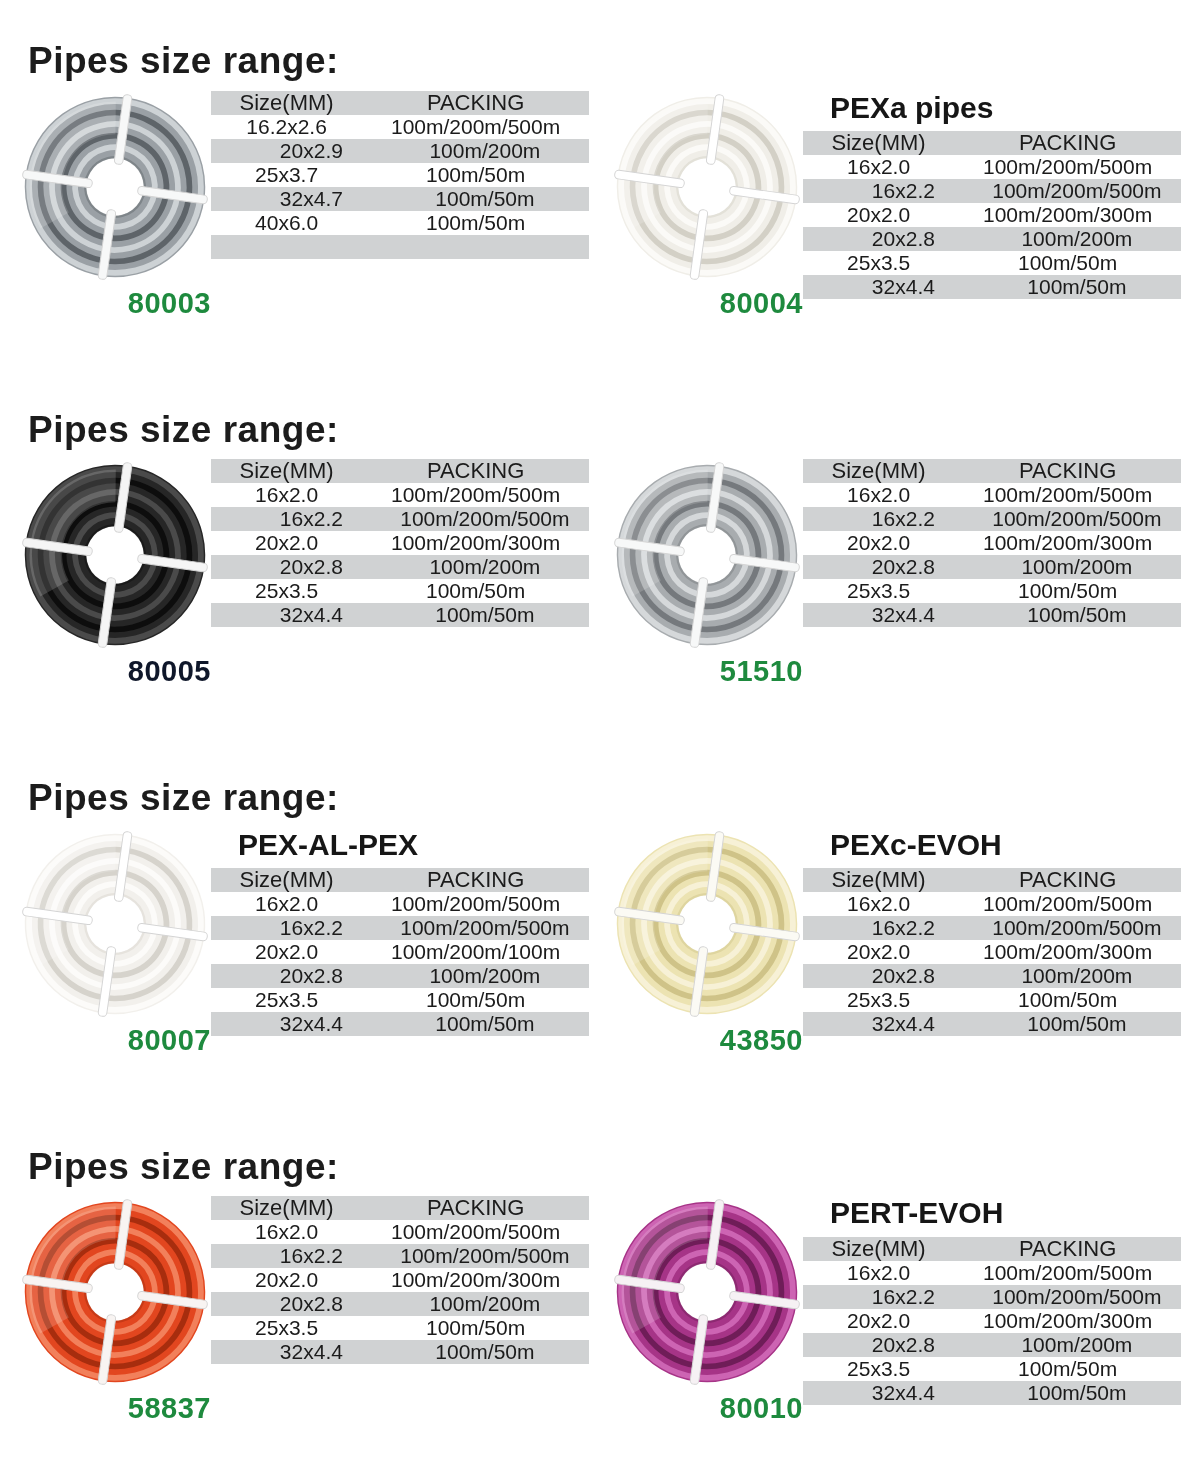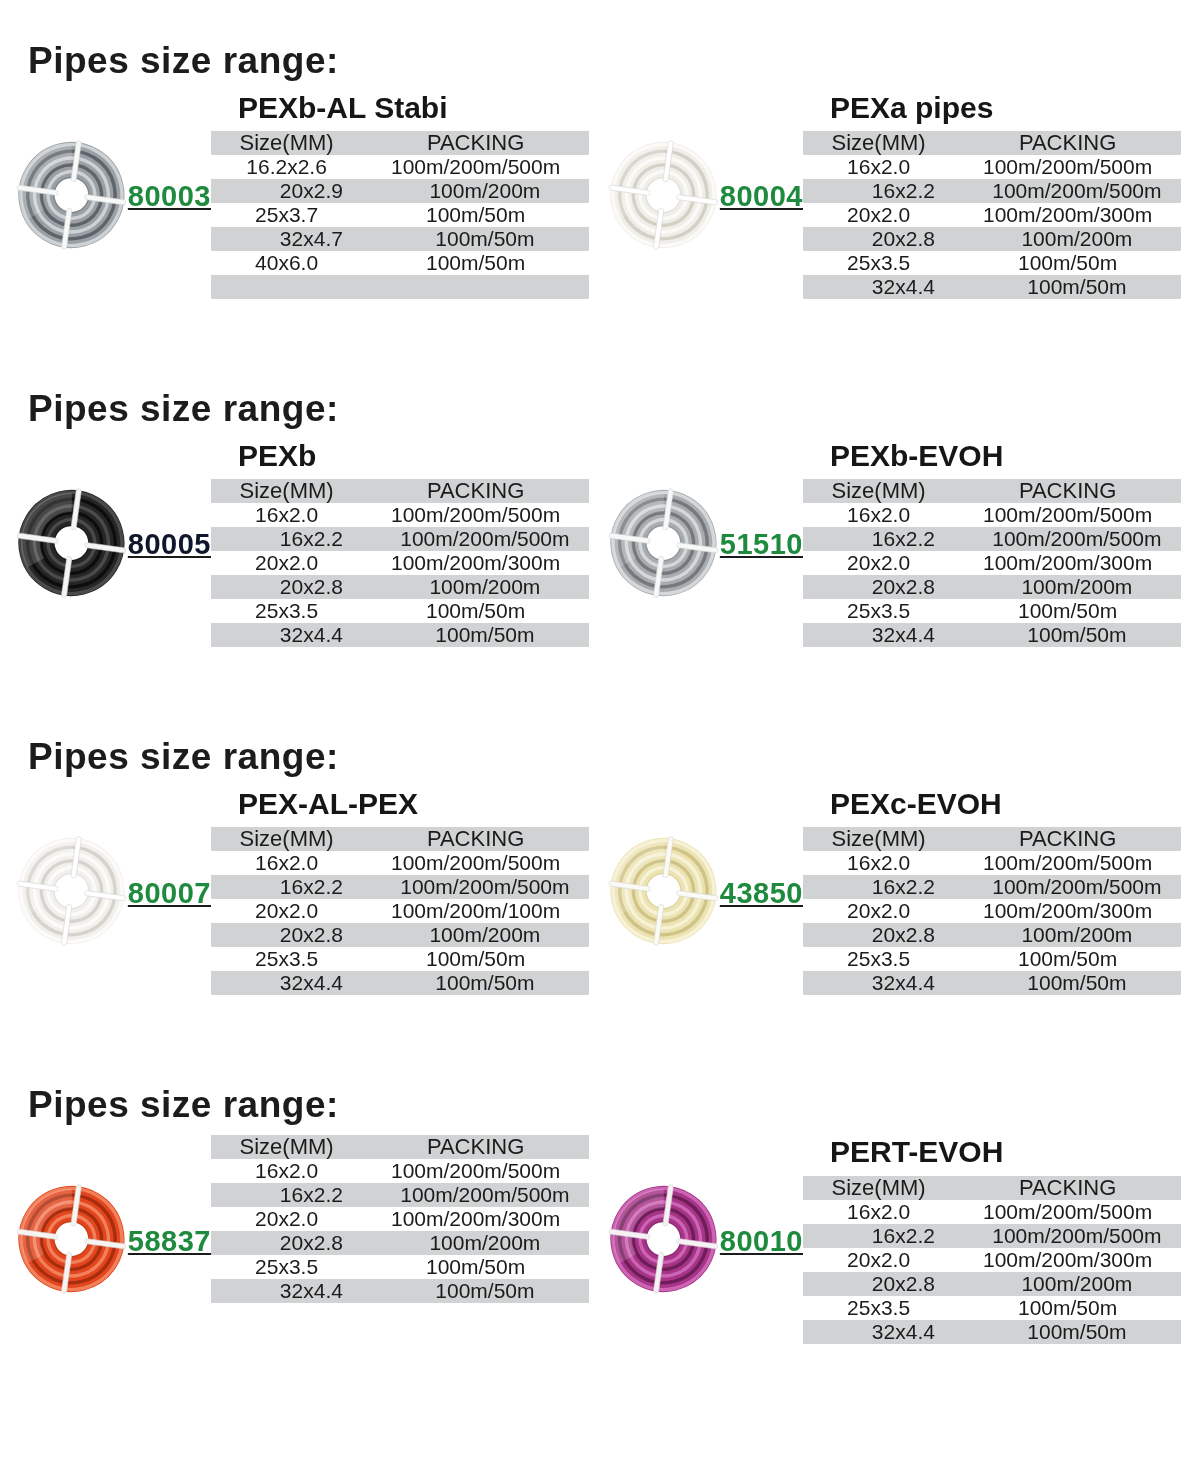--- a/index.html
+++ b/index.html
@@ -35,24 +35,23 @@
   .product {
     display: flex;
     width: 578px;
   }
   .product + .product {
     margin-left: 14px;
   }
   .coil-col {
     width: 196px;
     display: flex;
-    flex-direction: row;
-    align-items: center;
+    flex-direction: column;
+    align-items: flex-end;
     flex-shrink: 0;
-    text-decoration: underline;
   }
   .coil {
     width: 192px;
     height: 192px;
   }
   .coil svg {
     width: 100%;
     height: 100%;
     display: block;
   }
@@ -136,21 +135,20 @@
                     </g>
                     <g transform="rotate(292 100 100)">
                       <rect x="95.5" y="3" width="9" height="73" rx="4" fill="#f7f8f8" stroke="#d4d4d4" stroke-width="1"></rect>
                     </g>
                   </g>
                 </svg>
               </div>
       <div class="code" style="color: rgb(30, 138, 62);">80003</div>
     </div>
     <div class="table-col">
-      <h3 class="product-title">PEXb-AL Stabi</h3>
       <div class="size-table">
         <div class="trow thead">
           <div class="tcell size">Size(MM)</div>
           <div class="tcell pack">PACKING</div>
         </div>
 
   <div class="trow">
     <div class="tcell size">16.2x2.6</div>
     <div class="tcell pack">100m/200m/500m</div>
   </div>
@@ -293,21 +291,20 @@
                     </g>
                     <g transform="rotate(292 100 100)">
                       <rect x="95.5" y="3" width="9" height="73" rx="4" fill="#f5f5f5" stroke="#d4d4d4" stroke-width="1"></rect>
                     </g>
                   </g>
                 </svg>
               </div>
       <div class="code" style="color: #0f172a;">80005</div>
     </div>
     <div class="table-col">
-      <h3 class="product-title">PEXb</h3>
       <div class="size-table">
         <div class="trow thead">
           <div class="tcell size">Size(MM)</div>
           <div class="tcell pack">PACKING</div>
         </div>
 
   <div class="trow">
     <div class="tcell size">16x2.0</div>
     <div class="tcell pack">100m/200m/500m</div>
   </div>
@@ -369,21 +366,20 @@
                     </g>
                     <g transform="rotate(292 100 100)">
                       <rect x="95.5" y="3" width="9" height="73" rx="4" fill="#f7f8f8" stroke="#d4d4d4" stroke-width="1"></rect>
                     </g>
                   </g>
                 </svg>
               </div>
       <div class="code" style="color: rgb(30, 138, 62);">51510</div>
     </div>
     <div class="table-col">
-      <h3 class="product-title">PEXb-EVOH</h3>
       <div class="size-table">
         <div class="trow thead">
           <div class="tcell size">Size(MM)</div>
           <div class="tcell pack">PACKING</div>
         </div>
 
   <div class="trow">
     <div class="tcell size">16x2.0</div>
     <div class="tcell pack">100m/200m/500m</div>
   </div>

